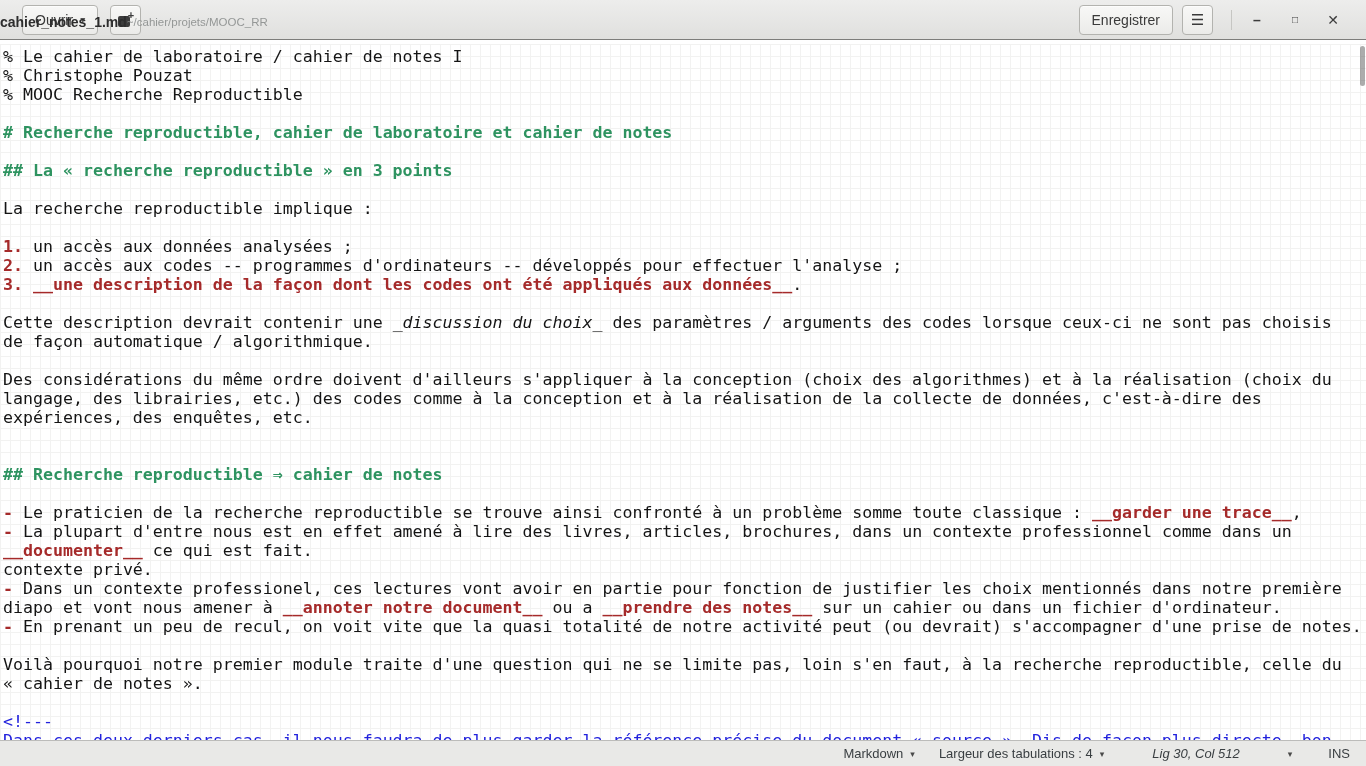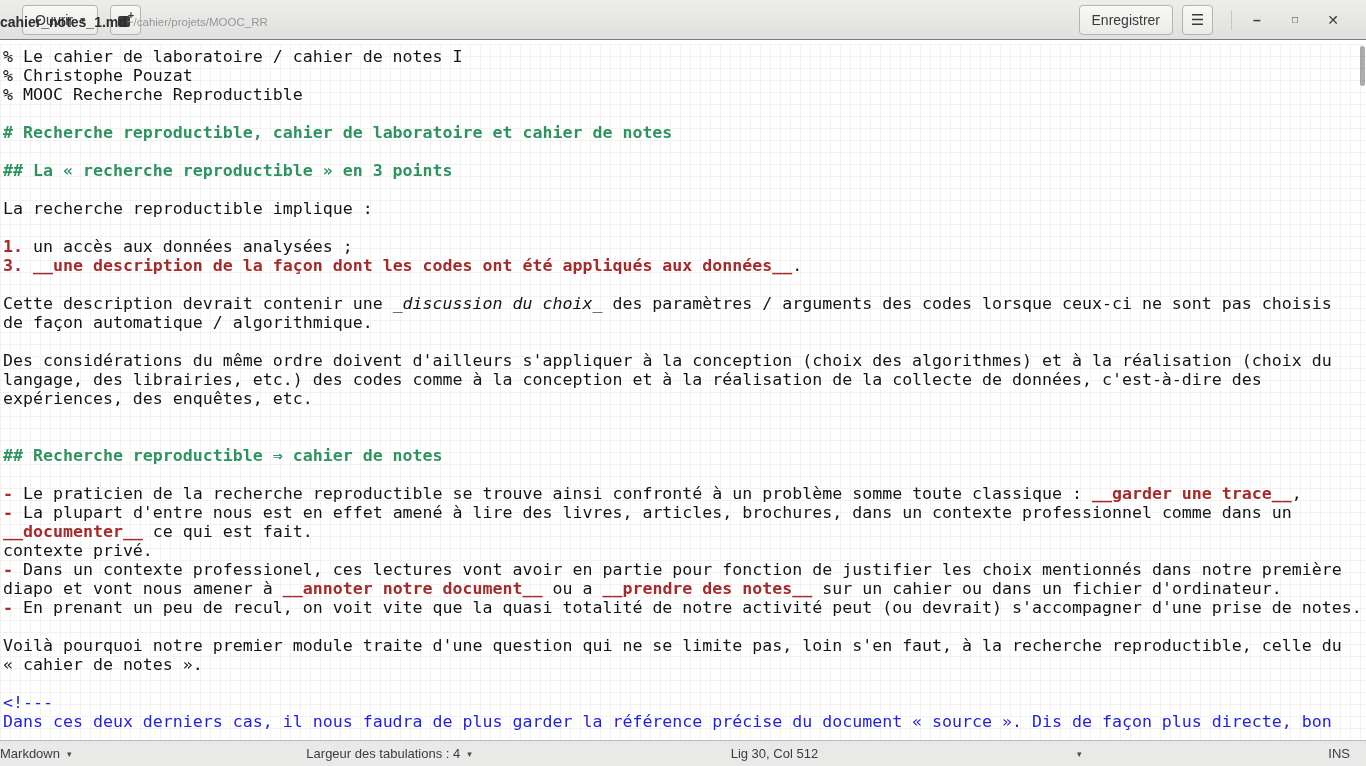--- a/index.html
+++ b/index.html
@@ -71,28 +71,28 @@
 
   .scroll-thumb {
     position:absolute; top:46px; right:1px; width:5px; height:40px;
     background:rgba(70,70,70,.45); border-radius:3px;
   }
 
   
   .statusbar {
     position:absolute; left:0; right:0; bottom:0; height:26px;
     background:#e9e9e7; border-top:1px solid #bcbcba;
-    display:flex; align-items:center; justify-content:space-between;
+    display:flex; align-items:center; justify-content:flex-end;
     font-size:13px; color:#393e41; padding-right:16px;
   }
   .sb-item { display:flex; align-items:center; gap:7px; cursor:default; }
   .sb-chev { font-size:9px; color:#4a4a4a; }
   .sb-md { margin-right:24px; }
   .sb-tab { margin-right:48px; }
-  .sb-pos { margin-right:48px; }
+  .sb-pos { margin-right:48px;font-style:italic; }
   .sb-poschev { margin-right:36px; }
   .sb-ins { font-size:13px; }
 </style>
 </head>
 <body>
 
 <div class="window">
 
   <div class="header">
     <div class="header-left">
@@ -135,20 +135,21 @@
         <div class="row"><span class="seg-p">% Christophe Pouzat</span></div>
         <div class="row"><span class="seg-p">% MOOC Recherche Reproductible</span></div>
         <div class="row">&nbsp;</div>
         <div class="row"><span class="seg-h"># Recherche reproductible, cahier de laboratoire et cahier de notes</span></div>
         <div class="row">&nbsp;</div>
         <div class="row"><span class="seg-h">## La « recherche reproductible » en 3 points</span></div>
         <div class="row">&nbsp;</div>
         <div class="row"><span class="seg-p">La recherche reproductible implique :</span></div>
         <div class="row">&nbsp;</div>
         <div class="row"><span class="seg-r">1.</span><span class="seg-p"> un accès aux données analysées ;</span></div>
+        <div class="row"><span class="seg-r">2.</span><span class="seg-p"> un accès aux codes -- programmes d'ordinateurs -- développés pour effectuer l'analyse ;</span></div>
         <div class="row"><span class="seg-r">3.</span><span class="seg-p"> </span><span class="seg-r">__une description de la façon dont les codes ont été appliqués aux données__</span><span class="seg-p">.</span></div>
         <div class="row">&nbsp;</div>
         <div class="row"><span class="seg-p">Cette description devrait contenir une </span><span class="seg-e">_discussion du choix_</span><span class="seg-p"> des paramètres / arguments des codes lorsque ceux-ci ne sont pas choisis</span></div>
         <div class="row"><span class="seg-p">de façon automatique / algorithmique.</span></div>
         <div class="row">&nbsp;</div>
         <div class="row"><span class="seg-p">Des considérations du même ordre doivent d'ailleurs s'appliquer à la conception (choix des algorithmes) et à la réalisation (choix du</span></div>
         <div class="row"><span class="seg-p">langage, des librairies, etc.) des codes comme à la conception et à la réalisation de la collecte de données, c'est-à-dire des</span></div>
         <div class="row"><span class="seg-p">expériences, des enquêtes, etc.</span></div>
         <div class="row">&nbsp;</div>
         <div class="row">&nbsp;</div>

